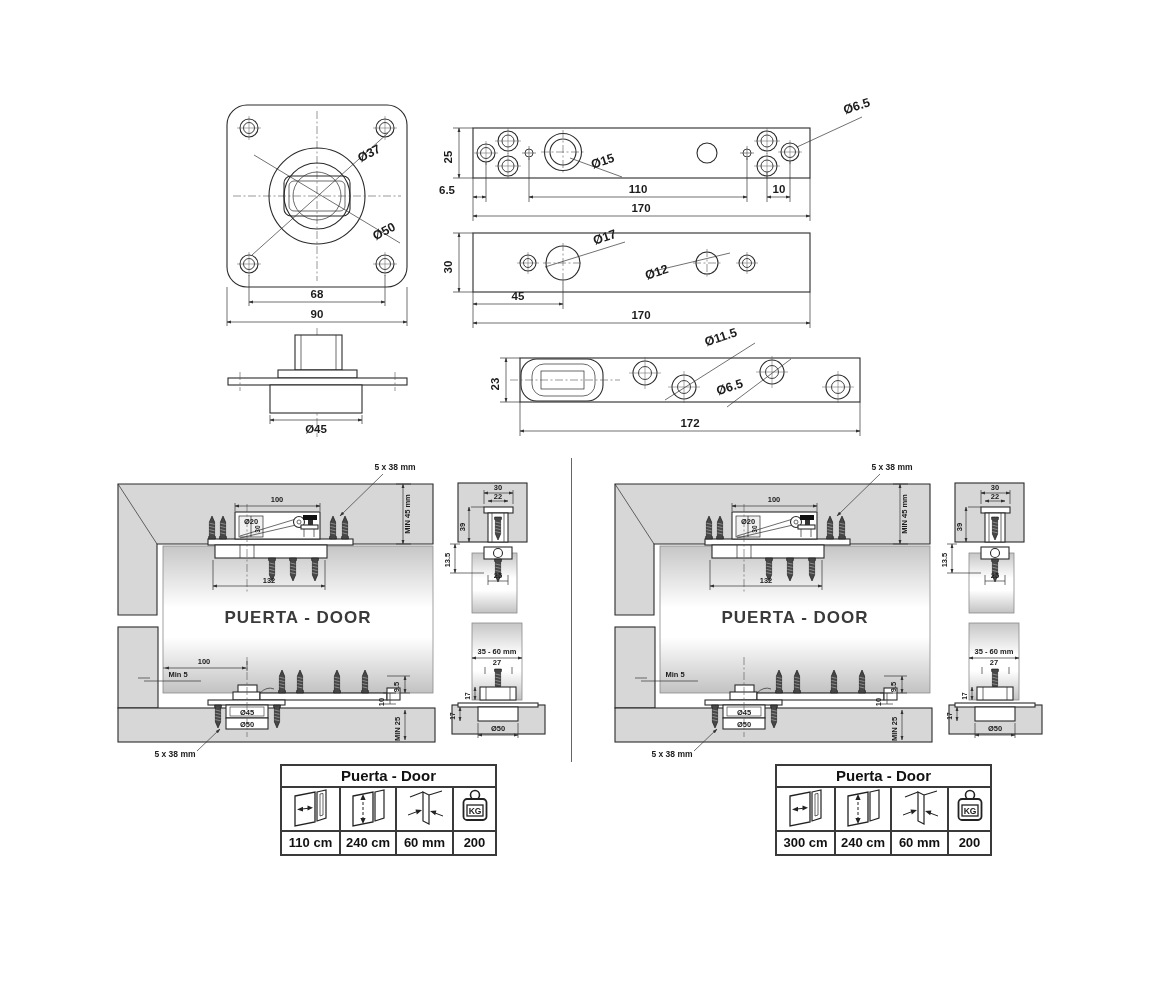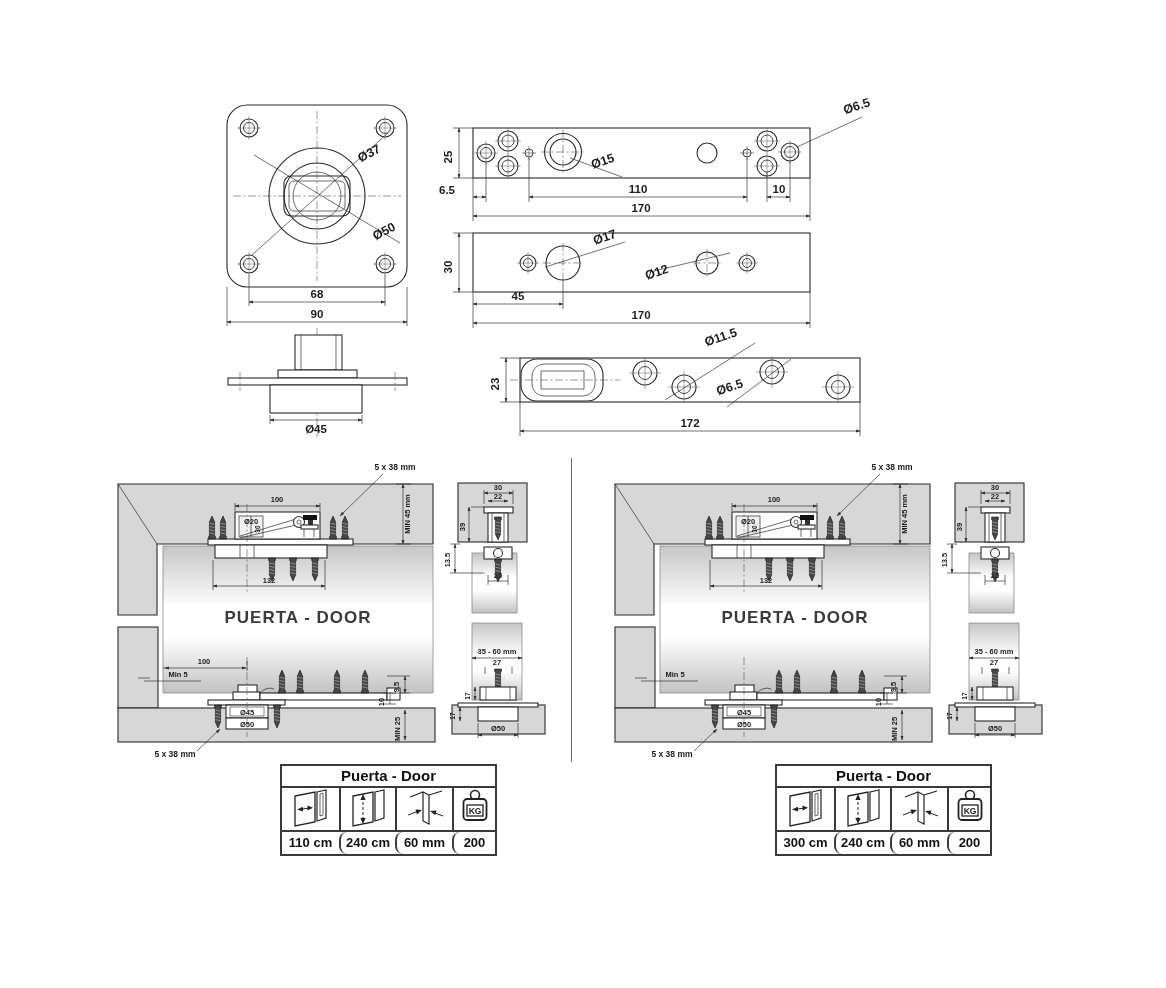--- a/index.html
+++ b/index.html
@@ -16,21 +16,21 @@
   .cl{stroke:#555;stroke-width:.6;stroke-dasharray:8 2.5 2 2.5;fill:none}
   .fillw{fill:#fff;stroke:#2b2b2b;stroke-width:1.1}
   .fillg{fill:#d7d7d7;stroke:#2b2b2b;stroke-width:1.1}
   .divider{position:absolute;width:1px;background:#666;}
   .spec-table{width:213px;border:2px solid #3a3a3a;background:#fff;}
   .spec-header{height:20px;line-height:20px;text-align:center;font-weight:bold;font-size:15px;
                border-bottom:2px solid #3a3a3a;color:#111;}
   .spec-row{display:grid;grid-template-columns:57px 56px 57px 1fr;}
   .spec-row.icons .spec-cell{height:42px;display:flex;align-items:flex-start;justify-content:center;}
   .spec-row.values{border-top:2px solid #3a3a3a;}
-  .spec-row.values .spec-cell{height:22px;line-height:22px;text-align:center;font-weight:bold;font-size:13px;color:#111;border-radius:8px;}
+  .spec-row.values .spec-cell{height:22px;line-height:22px;text-align:center;font-weight:bold;font-size:13px;color:#111;}
   .spec-cell + .spec-cell{border-left:2px solid #3a3a3a;}
 </style>
 </head>
 <body>
 
 <div id="canvas">
 
 <svg width="0" height="0" style="position:absolute">
   <defs>
     <linearGradient id="doorGrad" x1="0" y1="0" x2="0" y2="1">

